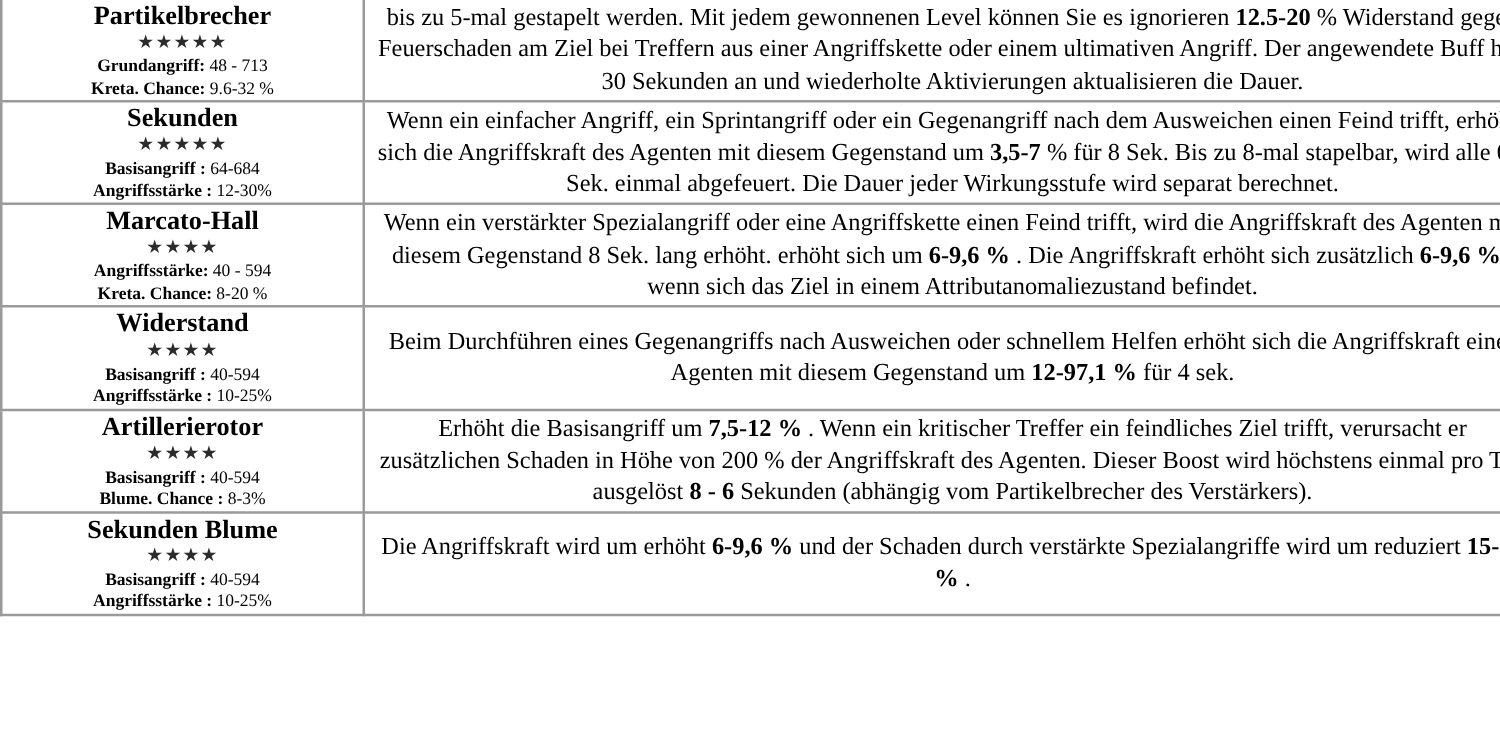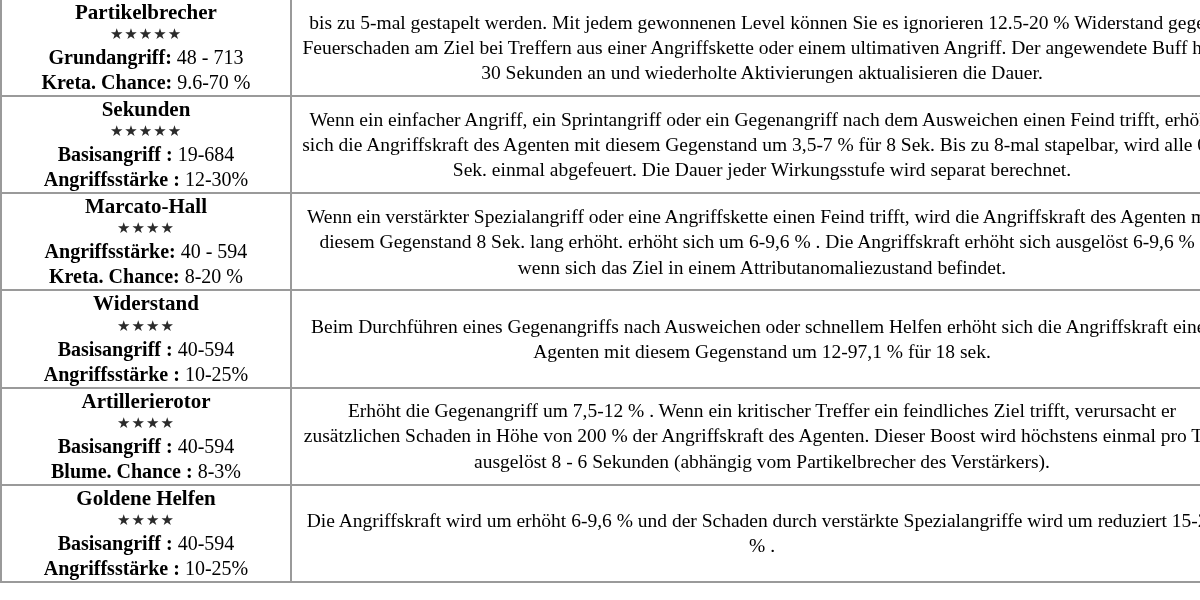--- a/index.html
+++ b/index.html
@@ -39,106 +39,106 @@
     white-space: nowrap;
   }
   .stars {
     font-size: 15px;
     letter-spacing: 1px;
     line-height: 1.2;
     color: #2b2b2b;
     margin: 1px 0 2px 0;
   }
   .stat {
-    font-size: 20px;
+    font-size: 14px;
     line-height: 1.25;
     white-space: nowrap;
   }
   .stat b {
     font-weight: bold;
   }
   .desc {
     font-size: 19.5px;
     line-height: 1.3;
     text-align: center;
   }
   .desc b {
-    font-weight: normal;
+    font-weight: bold;
   }
   .row-first .col-name,
   .row-first .col-desc {
     border-top: none;
   }
   .clip-top {
     overflow: hidden;
   }
 </style>
 </head>
 <body>
 
 <table class="table">
   <tbody id="tbody">
       <tr class="row-first">
         <td class="col-name clip-top">
           <div class="item-title">Partikelbrecher</div>
           <div class="stars">★★★★★</div>
           <div class="stat"><b>Grundangriff:</b> <span>48 - 713</span></div>
-          <div class="stat"><b>Kreta. Chance:</b> <span>9.6-70 %</span></div>
+          <div class="stat"><b>Kreta. Chance:</b> <span>9.6-32 %</span></div>
         </td>
         <td class="col-desc clip-top">
           <div class="desc"><span>bis zu 5-mal gestapelt werden. Mit jedem gewonnenen Level können Sie es ignorieren </span><b>12.5-20</b><span> % Widerstand gegen Feuerschaden am Ziel bei Treffern aus einer Angriffskette oder einem ultimativen Angriff. Der angewendete Buff hält 30 Sekunden an und wiederholte Aktivierungen aktualisieren die Dauer.</span></div>
         </td>
       </tr>
       <tr>
         <td class="col-name">
           <div class="item-title">Sekunden</div>
           <div class="stars">★★★★★</div>
-          <div class="stat"><b>Basisangriff :</b> <span>19-684</span></div>
+          <div class="stat"><b>Basisangriff :</b> <span>64-684</span></div>
           <div class="stat"><b>Angriffsstärke :</b> <span>12-30%</span></div>
         </td>
         <td class="col-desc">
           <div class="desc"><span>Wenn ein einfacher Angriff, ein Sprintangriff oder ein Gegenangriff nach dem Ausweichen einen Feind trifft, erhöht sich die Angriffskraft des Agenten mit diesem Gegenstand um </span><b>3,5-7</b><span> % für 8 Sek. Bis zu 8-mal stapelbar, wird alle 0,5 Sek. einmal abgefeuert. Die Dauer jeder Wirkungsstufe wird separat berechnet.</span></div>
         </td>
       </tr>
       <tr>
         <td class="col-name">
           <div class="item-title">Marcato-Hall</div>
           <div class="stars">★★★★</div>
           <div class="stat"><b>Angriffsstärke:</b> <span>40 - 594</span></div>
           <div class="stat"><b>Kreta. Chance:</b> <span>8-20 %</span></div>
         </td>
         <td class="col-desc">
-          <div class="desc"><span>Wenn ein verstärkter Spezialangriff oder eine Angriffskette einen Feind trifft, wird die Angriffskraft des Agenten mit diesem Gegenstand 8 Sek. lang erhöht. erhöht sich um </span><b>6-9,6 %</b><span> . Die Angriffskraft erhöht sich ausgelöst </span><b>6-9,6 %</b><span> , wenn sich das Ziel in einem Attributanomaliezustand befindet.</span></div>
+          <div class="desc"><span>Wenn ein verstärkter Spezialangriff oder eine Angriffskette einen Feind trifft, wird die Angriffskraft des Agenten mit diesem Gegenstand 8 Sek. lang erhöht. erhöht sich um </span><b>6-9,6 %</b><span> . Die Angriffskraft erhöht sich zusätzlich </span><b>6-9,6 %</b><span> , wenn sich das Ziel in einem Attributanomaliezustand befindet.</span></div>
         </td>
       </tr>
       <tr>
         <td class="col-name">
           <div class="item-title">Widerstand</div>
           <div class="stars">★★★★</div>
           <div class="stat"><b>Basisangriff :</b> <span>40-594</span></div>
           <div class="stat"><b>Angriffsstärke :</b> <span>10-25%</span></div>
         </td>
         <td class="col-desc">
-          <div class="desc"><span>Beim Durchführen eines Gegenangriffs nach Ausweichen oder schnellem Helfen erhöht sich die Angriffskraft eines Agenten mit diesem Gegenstand um </span><b>12-97,1 %</b><span> für 18 sek.</span></div>
+          <div class="desc"><span>Beim Durchführen eines Gegenangriffs nach Ausweichen oder schnellem Helfen erhöht sich die Angriffskraft eines Agenten mit diesem Gegenstand um </span><b>12-97,1 %</b><span> für 4 sek.</span></div>
         </td>
       </tr>
       <tr>
         <td class="col-name">
           <div class="item-title">Artillerierotor</div>
           <div class="stars">★★★★</div>
           <div class="stat"><b>Basisangriff :</b> <span>40-594</span></div>
           <div class="stat"><b>Blume. Chance :</b> <span>8-3%</span></div>
         </td>
         <td class="col-desc">
-          <div class="desc"><span>Erhöht die Gegenangriff um </span><b>7,5-12 %</b><span> . Wenn ein kritischer Treffer ein feindliches Ziel trifft, verursacht er zusätzlichen Schaden in Höhe von 200 % der Angriffskraft des Agenten. Dieser Boost wird höchstens einmal pro Tag ausgelöst </span><b>8 - 6</b><span> Sekunden (abhängig vom Partikelbrecher des Verstärkers).</span></div>
+          <div class="desc"><span>Erhöht die Basisangriff um </span><b>7,5-12 %</b><span> . Wenn ein kritischer Treffer ein feindliches Ziel trifft, verursacht er zusätzlichen Schaden in Höhe von 200 % der Angriffskraft des Agenten. Dieser Boost wird höchstens einmal pro Tag ausgelöst </span><b>8 - 6</b><span> Sekunden (abhängig vom Partikelbrecher des Verstärkers).</span></div>
         </td>
       </tr>
       <tr>
         <td class="col-name">
-          <div class="item-title">Goldene Helfen</div>
+          <div class="item-title">Sekunden Blume</div>
           <div class="stars">★★★★</div>
           <div class="stat"><b>Basisangriff :</b> <span>40-594</span></div>
           <div class="stat"><b>Angriffsstärke :</b> <span>10-25%</span></div>
         </td>
         <td class="col-desc">
           <div class="desc"><span>Die Angriffskraft wird um erhöht </span><b>6-9,6 %</b><span> und der Schaden durch verstärkte Spezialangriffe wird um reduziert </span><b>15-24 %</b><span> .</span></div>
         </td>
       </tr>
     </tbody>
 </table>

